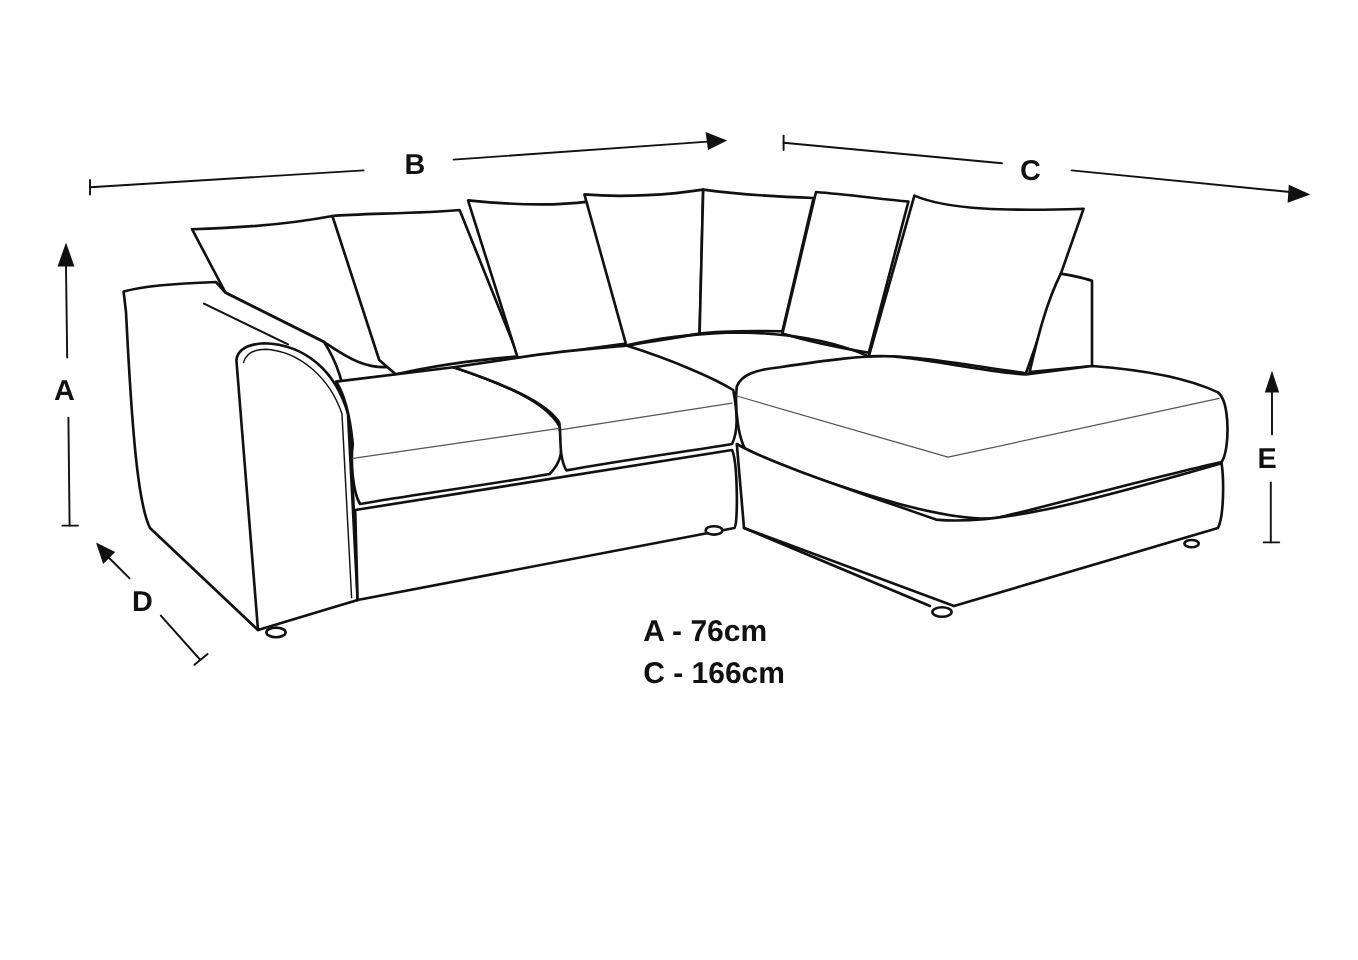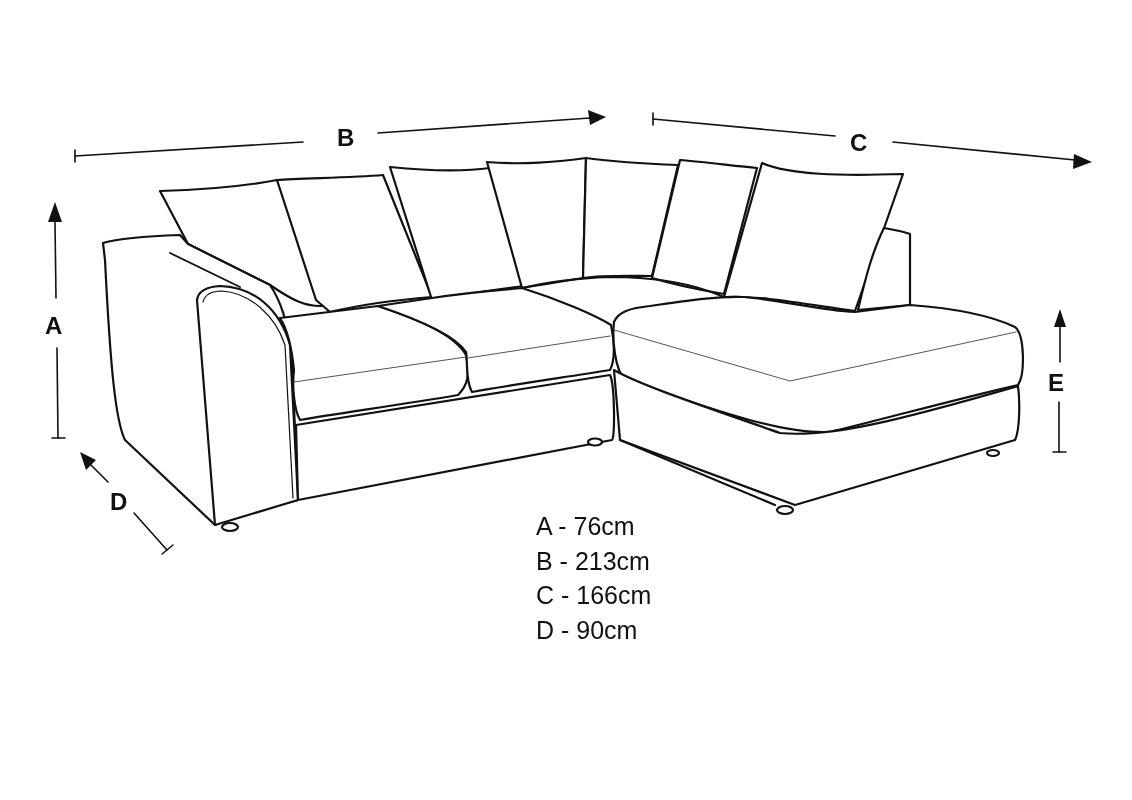--- a/index.html
+++ b/index.html
@@ -1,21 +1,21 @@
 <!DOCTYPE html>
 <html><head>
 <meta charset="utf-8">
 <style>
   html, body { margin: 0; padding: 0; background: #ffffff; }
   body { width: 1132px; height: 800px; position: relative; overflow: hidden;
          font-family: "Liberation Sans", sans-serif; color: #111111; }
   #diagram { position: absolute; left: 0; top: 0; width: 1132px; height: 800px; }
   .dim-letter { position: absolute; font-weight: bold; font-size: 24px; line-height: 1; color: #111; }
   .legend { position: absolute; left: 536px; top: 509px; font-size: 25px; line-height: 34.5px; color: #111; }
-  .legend-row { white-space: nowrap; }
+  .legend-row { white-space: nowrap; font-weight: bold; }
 </style>
 </head>
 <body>
 
 <div id="diagram">
   <svg width="1132" height="800" viewBox="0 0 1132 800" xmlns="http://www.w3.org/2000/svg" fill="none" stroke="#111" stroke-width="2.2" stroke-linejoin="round" stroke-linecap="round">
 
     <g stroke-width="1.6">
       <line x1="75" y1="150" x2="75" y2="162"></line>
       <line x1="75" y1="156" x2="303" y2="142"></line>
@@ -86,17 +86,15 @@
   
   <span class="dim-letter" style="left:337px; top:126px;">B</span>
   <span class="dim-letter" style="left:850px; top:131px;">C</span>
   <span class="dim-letter" style="left:45px; top:314px;">A</span>
   <span class="dim-letter" style="left:110px; top:490px;">D</span>
   <span class="dim-letter" style="left:1048px; top:371px;">E</span>
 
   
   <div class="legend">
     <div class="legend-row">A - 76cm</div>
-    <div class="legend-row">B - 213cm</div>
     <div class="legend-row">C - 166cm</div>
-    <div class="legend-row">D - 90cm</div>
   </div>
 </div>
 
 </body></html>

